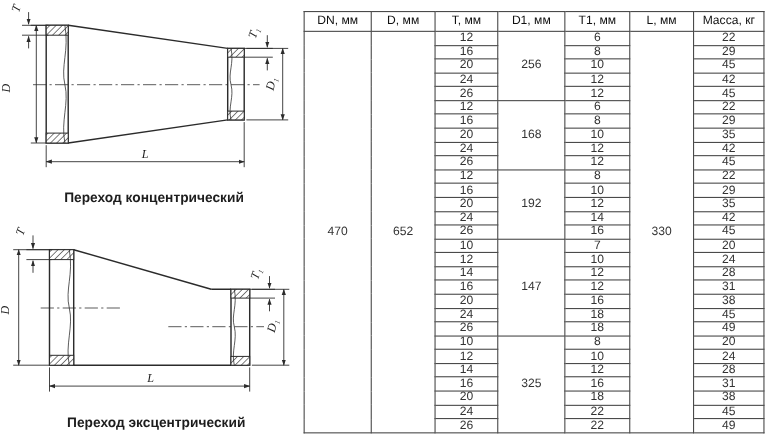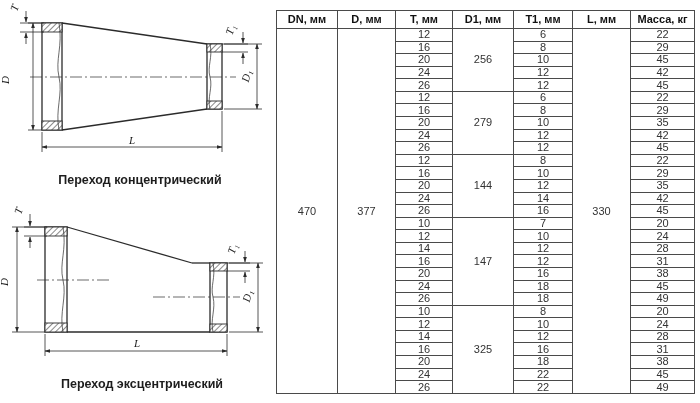--- a/index.html
+++ b/index.html
@@ -17,21 +17,21 @@
   .dimlabel{font-family:"Liberation Serif",serif;font-style:italic;font-size:11px;fill:#1d1d1d;}
   .caption{font-family:"Liberation Sans",sans-serif;font-size:12.5px;font-weight:600;fill:#1d1d1d;}
   table.spec-table{
     position:absolute;left:276px;top:10px;width:418px;height:384px;
     border-collapse:collapse;table-layout:fixed;background:#fff;
   }
   .spec-table th,.spec-table td{
     border:1px solid #4a4a4a;text-align:center;vertical-align:middle;
     padding:0;line-height:1;font-size:11px;color:#333;
   }
-  .spec-table th{font-weight:bold;color:#111;height:17px;}
+  .spec-table th{font-weight:normal;color:#111;height:17px;}
 </style>
 </head>
 <body>
 
 <div class="drawings">
 
   <svg class="drawing-svg" width="277" height="200" viewBox="0 0 277 200" xmlns="http://www.w3.org/2000/svg">
     <defs>
       <pattern id="hatch" width="4" height="4" patternUnits="userSpaceOnUse" patternTransform="rotate(45)">
         <rect width="4" height="4" fill="#fff"></rect>
@@ -158,21 +158,21 @@
       <th>T, мм</th>
       <th>D1, мм</th>
       <th>T1, мм</th>
       <th>L, мм</th>
       <th>Масса, кг</th>
     </tr>
   </thead>
   <tbody>
       <tr>
         <td rowspan="29">470</td>
-        <td rowspan="29">377</td>
+        <td rowspan="29">652</td>
         <td>12</td>
         <td rowspan="5">256</td>
         <td>6</td>
         <td rowspan="29">330</td>
         <td>22</td>
       </tr>
       <tr>
         <td>16</td>
         <td>8</td>
         <td>29</td>
@@ -187,21 +187,21 @@
         <td>12</td>
         <td>42</td>
       </tr>
       <tr>
         <td>26</td>
         <td>12</td>
         <td>45</td>
       </tr>
       <tr>
         <td>12</td>
-        <td rowspan="5">279</td>
+        <td rowspan="5">168</td>
         <td>6</td>
         <td>22</td>
       </tr>
       <tr>
         <td>16</td>
         <td>8</td>
         <td>29</td>
       </tr>
       <tr>
         <td>20</td>
@@ -213,21 +213,21 @@
         <td>12</td>
         <td>42</td>
       </tr>
       <tr>
         <td>26</td>
         <td>12</td>
         <td>45</td>
       </tr>
       <tr>
         <td>12</td>
-        <td rowspan="5">144</td>
+        <td rowspan="5">192</td>
         <td>8</td>
         <td>22</td>
       </tr>
       <tr>
         <td>16</td>
         <td>10</td>
         <td>29</td>
       </tr>
       <tr>
         <td>20</td>

